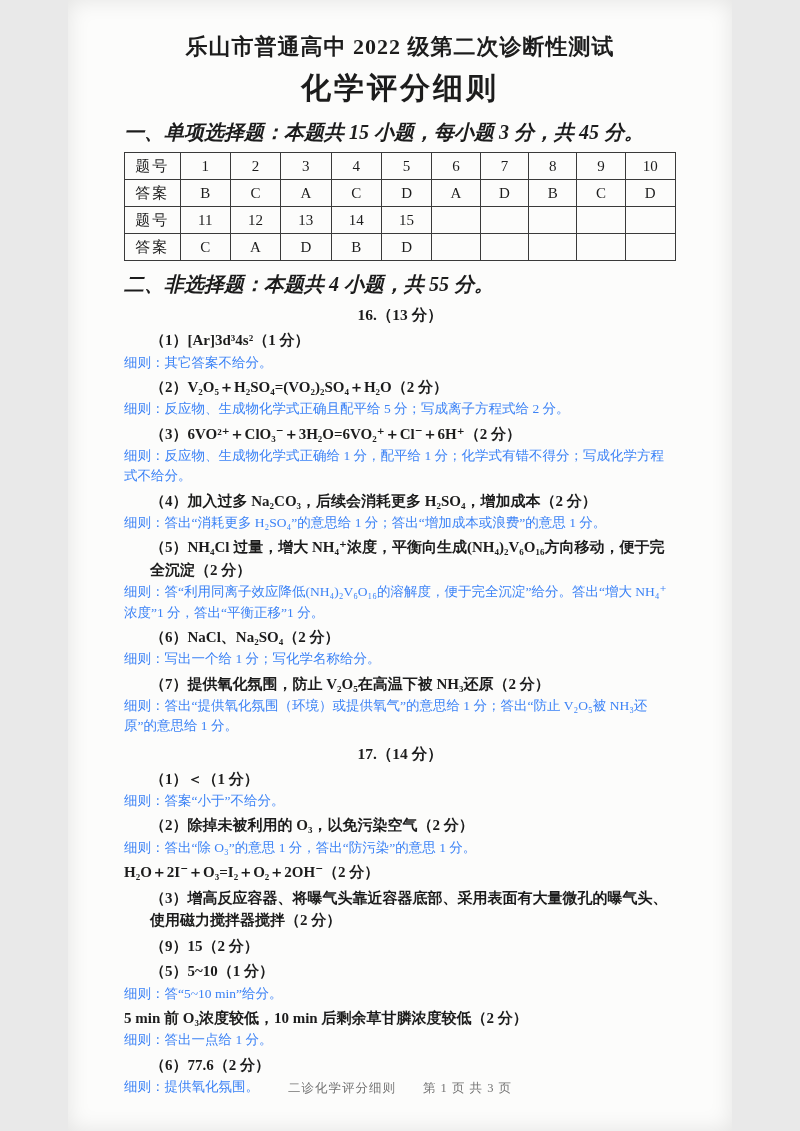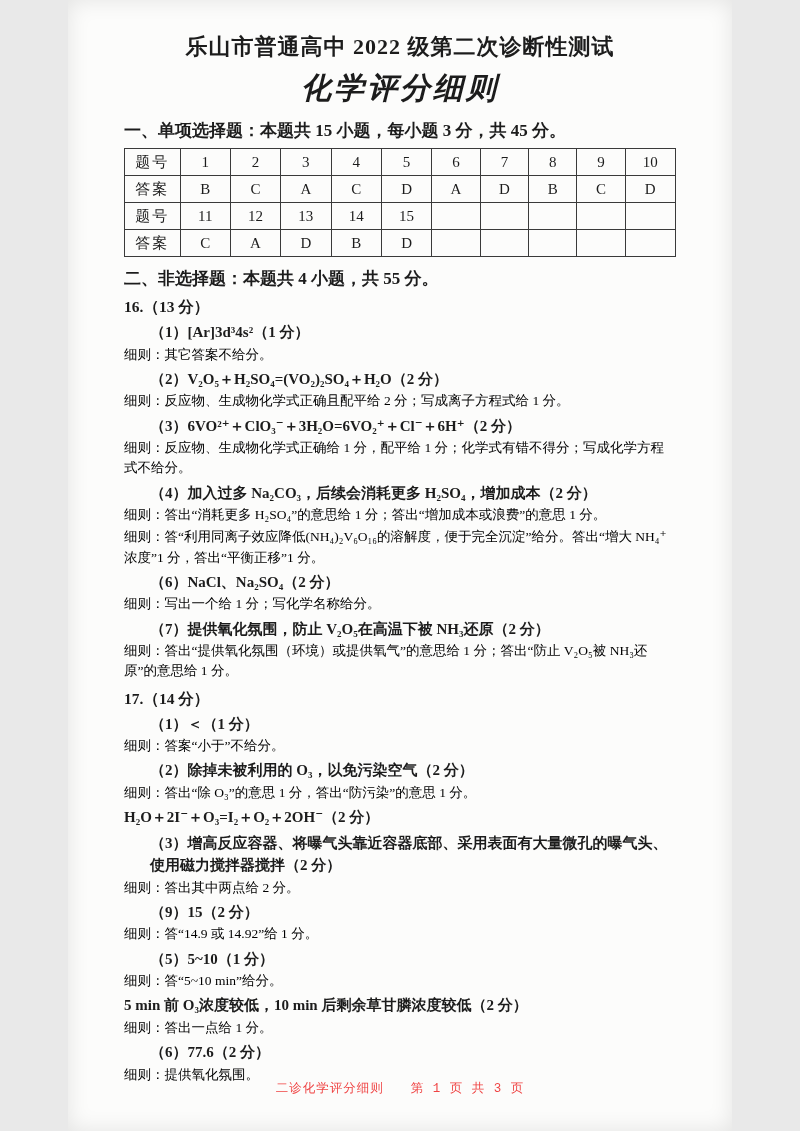--- a/index.html
+++ b/index.html
@@ -26,26 +26,26 @@
     letter-spacing: 1px;
     margin-top: 6px;
   }
   .doc-subtitle {
     text-align: center;
     font-size: 30px;
     font-weight: bold;
     letter-spacing: 3px;
     margin-top: 6px;
     margin-bottom: 10px;
+  }
+  .sec-heading {
+    font-size: 20px;
+    font-weight: bold;
+    margin: 6px 0 6px 0;
     font-style: italic;
-  }
-  .sec-heading {
-    font-size: 17px;
-    font-weight: bold;
-    margin: 6px 0 6px 0;
   }
   table.answers {
     width: 100%;
     border-collapse: collapse;
     margin: 4px 0 10px 0;
   }
   table.answers td {
     border: 1.5px solid #3a3a3a;
     text-align: center;
     font-size: 15px;
@@ -54,48 +54,48 @@
     padding: 1px 10px;
   }
   table.answers td.label-cell {
     width: 70px;
     letter-spacing: 2px;
   }
   .q-heading {
     font-size: 15.5px;
     font-weight: bold;
     margin: 7px 0 3px 0;
+    text-align: center;
   }
   .line { line-height: 1.5; }
   .line.answer {
     font-size: 15px;
     font-weight: bold;
     padding-left: 26px;
     margin: 3px 0 1px 0;
   }
   .line.flush {
     font-size: 15px;
     font-weight: bold;
     margin: 3px 0 1px 0;
   }
   .line.detail {
     font-size: 13.5px;
-    color: #000000;
+    color: #3b82f6;
     margin: 1px 0 2px 0;
   }
   .footer {
     position: absolute;
     left: 0;
     bottom: 34px;
     width: 100%;
     text-align: center;
     font-size: 12.5px;
-    color: #ef4444;
+    color: #737373;
     letter-spacing: 1px;
-    font-family: Liberation Mono, monospace;
   }
 </style>
 </head>
 <body>
 
 <div class="page">
 
   <div class="doc-title">乐山市普通高中 2022 级第二次诊断性测试</div>
   <div class="doc-subtitle">化学评分细则</div>
 
@@ -159,45 +159,44 @@
   </table>
 
   <div class="sec-heading">二、非选择题：本题共 4 小题，共 55 分。</div>
 
   <div>
     <div class="q-heading">16.（13 分）</div>
     <div>
         <p class="line answer">（1）[Ar]3d³4s²（1 分）</p>
         <p class="line detail">细则：其它答案不给分。</p>
         <p class="line answer">（2）V₂O₅＋H₂SO₄=(VO₂)₂SO₄＋H₂O（2 分）</p>
-        <p class="line detail">细则：反应物、生成物化学式正确且配平给 2 分；写成离子方程式给 1 分。</p>
+        <p class="line detail">细则：反应物、生成物化学式正确且配平给 5 分；写成离子方程式给 2 分。</p>
         <p class="line answer">（3）6VO²⁺＋ClO₃⁻＋3H₂O=6VO₂⁺＋Cl⁻＋6H⁺（2 分）</p>
         <p class="line detail">细则：反应物、生成物化学式正确给 1 分，配平给 1 分；化学式有错不得分；写成化学方程式不给分。</p>
         <p class="line answer">（4）加入过多 Na₂CO₃，后续会消耗更多 H₂SO₄，增加成本（2 分）</p>
         <p class="line detail">细则：答出“消耗更多 H₂SO₄”的意思给 1 分；答出“增加成本或浪费”的意思 1 分。</p>
+        <p class="line answer">（5）NH₄Cl 过量，增大 NH₄⁺浓度，平衡向生成(NH₄)₂V₆O₁₆方向移动，便于完全沉淀（2 分）</p>
         <p class="line detail">细则：答“利用同离子效应降低(NH₄)₂V₆O₁₆的溶解度，便于完全沉淀”给分。答出“增大 NH₄⁺浓度”1 分，答出“平衡正移”1 分。</p>
         <p class="line answer">（6）NaCl、Na₂SO₄（2 分）</p>
         <p class="line detail">细则：写出一个给 1 分；写化学名称给分。</p>
         <p class="line answer">（7）提供氧化氛围，防止 V₂O₅在高温下被 NH₃还原（2 分）</p>
         <p class="line detail">细则：答出“提供氧化氛围（环境）或提供氧气”的意思给 1 分；答出“防止 V₂O₅被 NH₃还原”的意思给 1 分。</p>
       </div>
   </div>
 
   <div>
     <div class="q-heading">17.（14 分）</div>
     <div>
         <p class="line answer">（1）＜（1 分）</p>
         <p class="line detail">细则：答案“小于”不给分。</p>
         <p class="line answer">（2）除掉未被利用的 O₃，以免污染空气（2 分）</p>
         <p class="line detail">细则：答出“除 O₃”的意思 1 分，答出“防污染”的意思 1 分。</p>
         <p class="line flush">H₂O＋2I⁻＋O₃=I₂＋O₂＋2OH⁻（2 分）</p>
         <p class="line answer">（3）增高反应容器、将曝气头靠近容器底部、采用表面有大量微孔的曝气头、使用磁力搅拌器搅拌（2 分）</p>
-        <p class="line detail">细则：答出其中两点给 2 分。</p>
         <p class="line answer">（9）15（2 分）</p>
-        <p class="line detail">细则：答“14.9 或 14.92”给 1 分。</p>
         <p class="line answer">（5）5~10（1 分）</p>
         <p class="line detail">细则：答“5~10 min”给分。</p>
         <p class="line flush">5 min 前 O₃浓度较低，10 min 后剩余草甘膦浓度较低（2 分）</p>
         <p class="line detail">细则：答出一点给 1 分。</p>
         <p class="line answer">（6）77.6（2 分）</p>
         <p class="line detail">细则：提供氧化氛围。</p>
       </div>
   </div>
 
   <div class="footer">二诊化学评分细则　　第 1 页 共 3 页</div>

